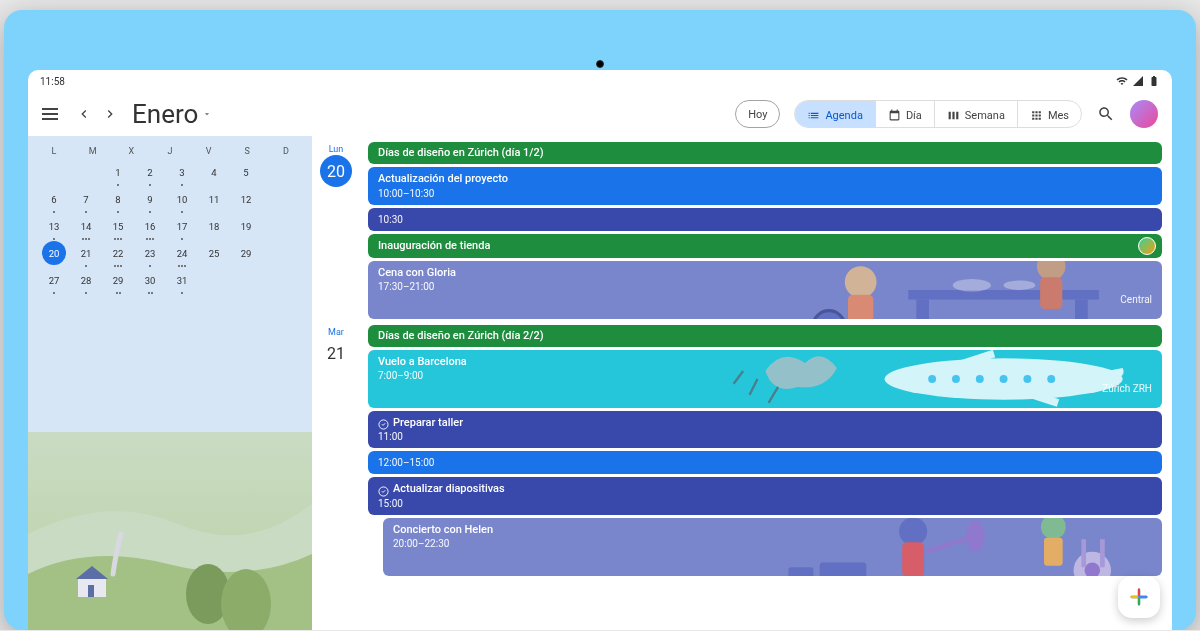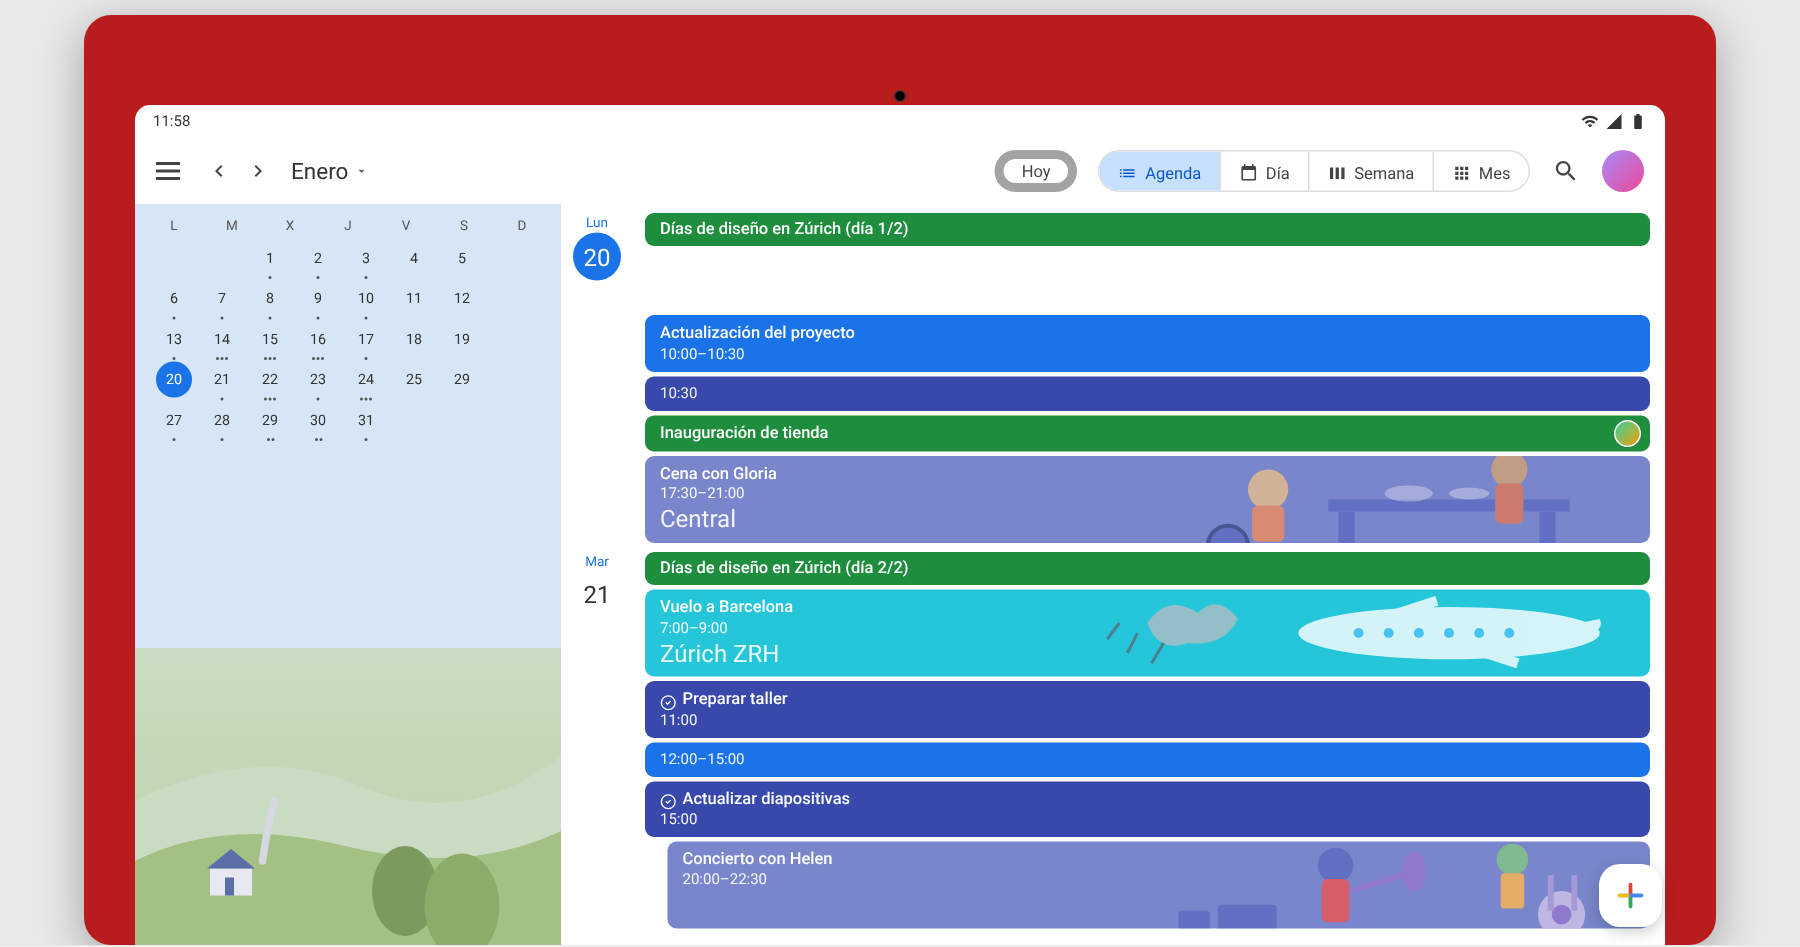--- a/index.html
+++ b/index.html
@@ -1,31 +1,31 @@
 <!DOCTYPE html>
 <html><head>
 <meta charset="utf-8">
 <style>
 * { margin: 0; padding: 0; box-sizing: border-box; font-family: 'Roboto', -apple-system, BlinkMacSystemFont, sans-serif; }
 body { background: #e8e8e8; display: flex; justify-content: center; align-items: flex-start; padding-top: 10px; }
-.tablet-frame { width: 1088px; height: 620px; background: #b91c1c; border-radius: 18px; padding: 8px 34px; position: relative; overflow: hidden; box-shadow: 0 8px 30px rgba(0,0,0,.3); }
+.tablet-frame { width: 1192px; height: 620px; background: #7dd3fc; border-radius: 18px; padding: 8px 24px; position: relative; overflow: hidden; box-shadow: 0 8px 30px rgba(0,0,0,.3); }
 .camera { position: absolute; top: 50px; left: 50%; transform: translateX(-50%); width: 8px; height: 8px; background: #000; border-radius: 50%; border: 1px solid #333; }
 .screen { width: 100%; height: 100%; background: #fff; border-radius: 10px; overflow: hidden; margin-top: 52px; }
 .status-bar { height: 22px; display: flex; justify-content: space-between; align-items: center; padding: 0 12px; font-size: 10px; color: #333; }
 .status-icons { display: flex; gap: 4px; align-items: center; }
 .status-icons svg { width: 12px; height: 12px; fill: #333; }
 .app-header { height: 44px; display: flex; align-items: center; padding: 0 14px; gap: 14px; }
 .menu-icon { width: 20px; height: 20px; display: flex; flex-direction: column; justify-content: center; gap: 3px; cursor: pointer; }
 .menu-icon span { height: 2px; background: #444; width: 16px; }
 .nav-arrows { display: flex; gap: 10px; }
 .nav-arrows svg { width: 16px; height: 16px; cursor: pointer; fill: #444; }
-.month-title { font-size: 15px; color: #333; display: flex; align-items: center; gap: 4px; }
+.month-title { font-size: 26px; color: #333; display: flex; align-items: center; gap: 4px; }
 .month-title svg { width: 10px; height: 10px; fill: #666; }
 .header-spacer { flex: 1; }
-.chip { height: 28px; border-radius: 14px; border: 6px solid #a3a3a3; padding: 0 12px; display: flex; align-items: center; gap: 5px; font-size: 11px; color: #444; cursor: pointer; }
+.chip { height: 28px; border-radius: 14px; border: 1px solid #a3a3a3; padding: 0 12px; display: flex; align-items: center; gap: 5px; font-size: 11px; color: #444; cursor: pointer; }
 .chip.today { background: #fff; }
 .chip.active { background: #c7e0ff; border-color: #c7e0ff; color: #0b57d0; }
 .chip svg { width: 13px; height: 13px; fill: currentColor; }
 .view-selector { display: flex; border: 1px solid #ddd; border-radius: 14px; overflow: hidden; height: 28px; }
 .view-selector .chip { border: none; border-radius: 0; border-right: 1px solid #ddd; }
 .view-selector .chip:last-child { border-right: none; }
 .search-icon { width: 20px; height: 20px; cursor: pointer; display: flex; align-items: center; justify-content: center; }
 .search-icon svg { width: 18px; height: 18px; fill: #444; }
 .avatar { width: 28px; height: 28px; border-radius: 50%; background: linear-gradient(135deg, #a78bfa, #ec4899); cursor: pointer; }
 .main-content { display: flex; height: calc(100% - 66px); }
@@ -43,21 +43,21 @@
 .day-group { display: flex; gap: 8px; margin-bottom: 6px; }
 .day-marker { width: 48px; text-align: center; flex-shrink: 0; padding-top: 2px; }
 .day-marker .wd { font-size: 9px; color: #1a73e8; }
 .day-marker .dn { width: 32px; height: 32px; margin: 1px auto 0; display: flex; align-items: center; justify-content: center; font-size: 16px; border-radius: 50%; color: #333; }
 .day-marker.today .wd { color: #1a73e8; }
 .day-marker.today .dn { background: #1a73e8; color: #fff; }
 .events-col { flex: 1; display: flex; flex-direction: column; gap: 3px; }
 .event-item { border-radius: 6px; padding: 5px 10px; color: #fff; font-size: 11px; line-height: 1.3; position: relative; overflow: hidden; cursor: pointer; }
 .event-item .etitle { font-weight: 500; display: flex; align-items: flex-end; gap: 4px; }
 .event-item .etime { font-size: 10px; opacity: .95; }
-.event-item .eloc { font-size: 16px; opacity: .9; }
+.event-item .eloc { font-size: 10px; opacity: .9; text-align: right; }
 .event-item.tall { min-height: 58px; }
 .event-item.allday { padding: 4px 10px; }
 .event-deco { position: absolute; top: 0; right: 0; width: 60%; height: 100%; opacity: .8; }
 .check-icon { width: 11px; height: 11px; }
 .mini-avatar { position: absolute; right: 6px; top: 50%; transform: translateY(-50%); width: 18px; height: 18px; border-radius: 50%; background: linear-gradient(135deg,#34d399,#f59e0b); border: 1.5px solid #fff; }
 .fab { position: absolute; right: 36px; bottom: 12px; width: 42px; height: 42px; background: #fff; border-radius: 14px; box-shadow: 0 3px 10px rgba(0,0,0,.2); display: flex; align-items: center; justify-content: center; cursor: pointer; z-index: 10; }
 .fab svg { width: 22px; height: 22px; }
 </style>
 </head>
 <body>
@@ -349,21 +349,21 @@
             <div class="day-marker today">
               <div class="wd">Lun</div>
               <div class="dn">20</div>
             </div>
             <div class="events-col">
               <div class="event-item allday" style="background: rgb(30, 142, 62);">
                 <div class="etitle" style="position:relative;z-index:1">
                   <span>Días de diseño en Zúrich (día 1/2)</span>
                 </div>
               </div>
-              <div class="event-item" style="background: rgb(26, 115, 232); margin-top: 43px;">
+              <div class="event-item" style="background: rgb(26, 115, 232);">
                 <div class="etitle" style="position:relative;z-index:1">
                   <span>Actualización del proyecto</span>
                 </div>
                 <div class="etime" style="position:relative;z-index:1">10:00–10:30</div>
               </div>
               <div class="event-item" style="background: rgb(57, 73, 171);">
                 <div class="etime" style="position:relative;z-index:1">10:30</div>
               </div>
               <div class="event-item" style="background: rgb(30, 142, 62);">
                 <div class="etitle" style="position:relative;z-index:1">

